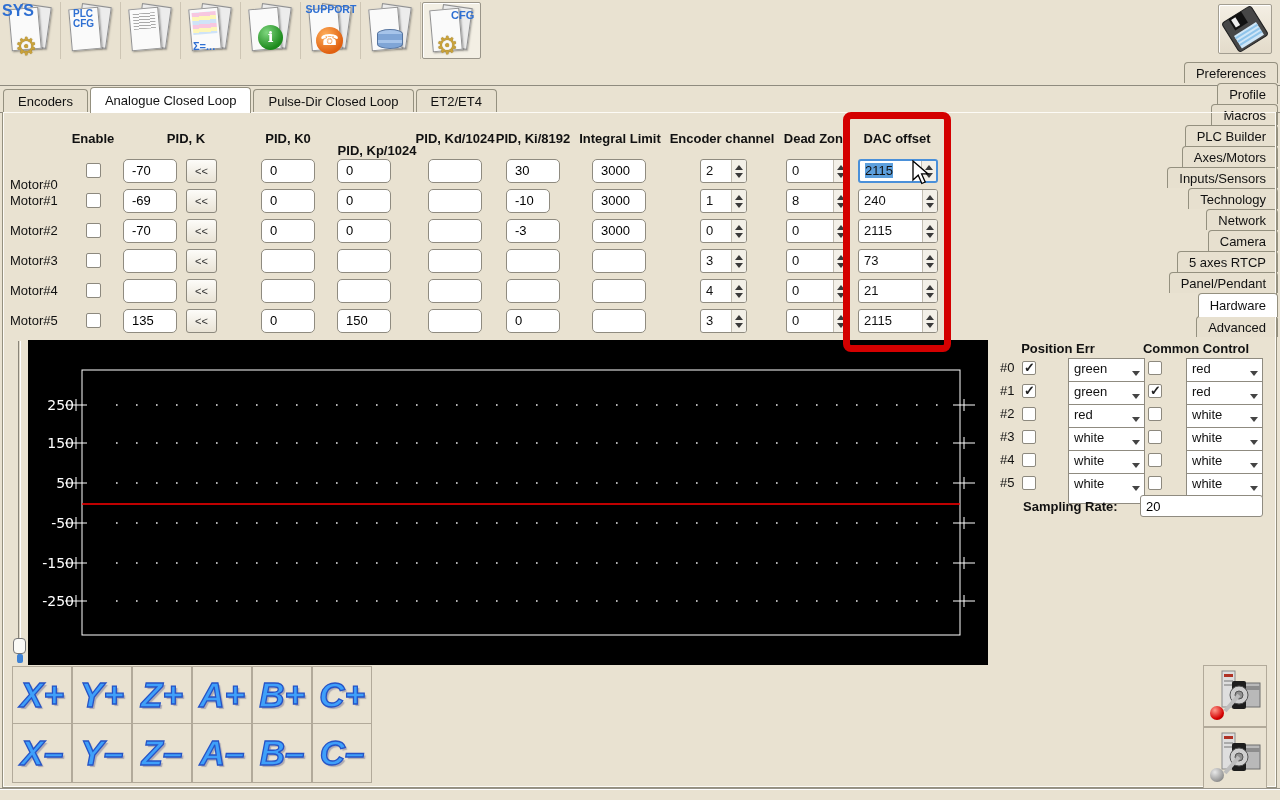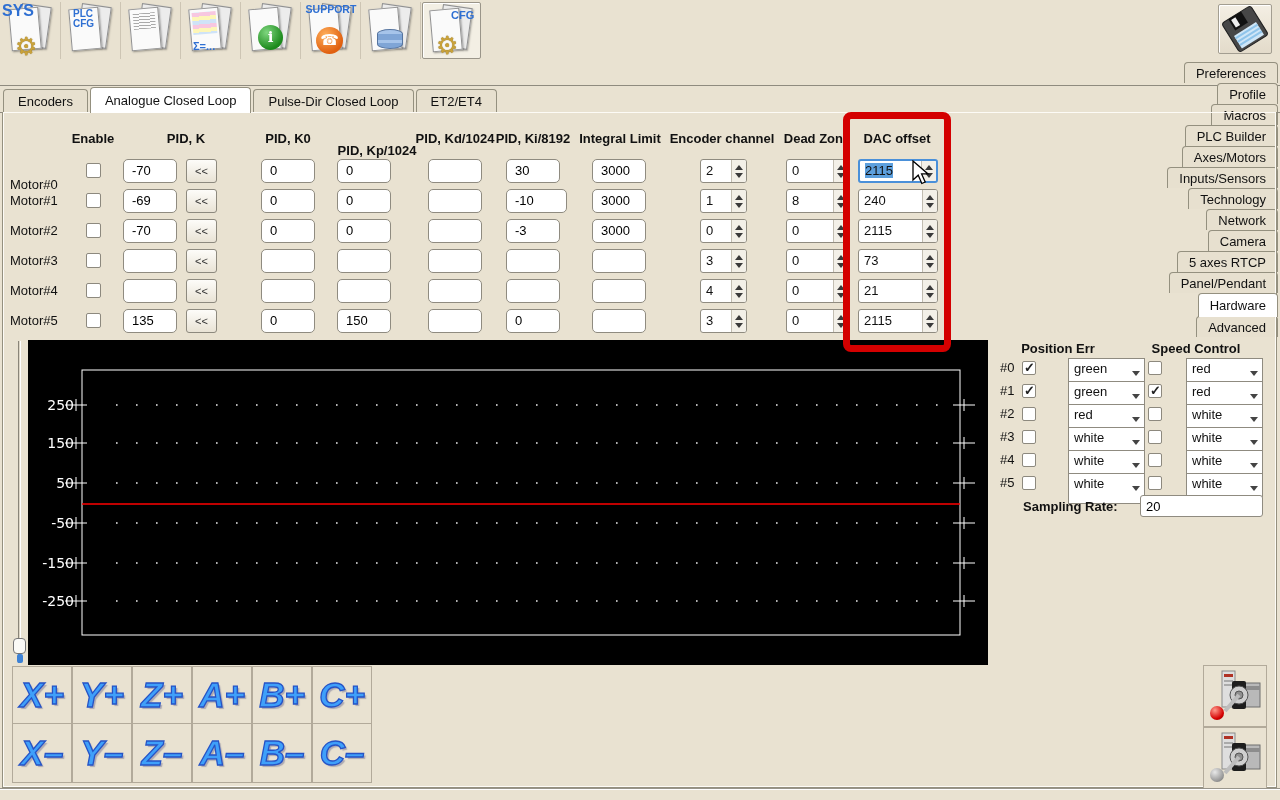--- a/index.html
+++ b/index.html
@@ -238,21 +238,21 @@
         <div class="tri-dn"></div>
       </div>
     </div>
     <div class="rowlabel" style="left: 10px; top: 193px;">Motor#1</div>
     <div class="cb" style="left: 86px; top: 193px;"></div>
     <div class="fld" style="left: 123px; top: 189px; width: 54px;">-69</div>
     <div class="xbtn" style="left: 186px; top: 189px;">&lt;&lt;</div>
     <div class="fld" style="left: 261px; top: 189px; width: 54px;">0</div>
     <div class="fld" style="left: 337px; top: 189px; width: 54px;">0</div>
     <div class="fld" style="left: 428px; top: 189px; width: 54px;"></div>
-    <div class="fld" style="left: 506px; top: 189px; width: 61px;">-10</div>
+    <div class="fld" style="left: 506px; top: 189px; width: 44px;">-10</div>
     <div class="fld" style="left: 592px; top: 189px; width: 54px;">3000</div>
     <div class="spin" style="left: 700px; top: 189px; width: 47px;">
       <div class="sval">1</div>
       <div class="sarrows">
         <div class="tri-up"></div>
         <div class="tri-dn"></div>
       </div>
     </div>
     <div class="spin" style="left: 786px; top: 189px; width: 63px;">
       <div class="sval">8</div>
@@ -680,21 +680,21 @@
       <rect x="828" y="260.2" width="1.6" height="1.6" fill="#ddd"></rect>
       <rect x="848" y="260.2" width="1.6" height="1.6" fill="#ddd"></rect>
       <rect x="868" y="260.2" width="1.6" height="1.6" fill="#ddd"></rect>
       <rect x="888" y="260.2" width="1.6" height="1.6" fill="#ddd"></rect>
       <rect x="908" y="260.2" width="1.6" height="1.6" fill="#ddd"></rect>
       <line x1="54" y1="164" x2="932" y2="164" stroke="#ff0000" stroke-width="1.4"></line>
     </svg>
 </div>
 
 <div class="scopehead" style="left:998px; top:341px;">Position Err</div>
-<div class="scopehead" style="left:1136px; top:341px;">Speed Control</div>
+<div class="scopehead" style="left:1136px; top:341px;">Common Control</div>
 <div id="scope-rows">
     <div class="rowlabel" style="left: 1000px; top: 360px;">#0</div>
     <div class="cb small checked" style="left: 1022px; top: 361px;"></div>
     <div class="dd" style="left: 1068px; top: 358px; width: 77px;">
       <div class="dval">green</div>
       <div class="darr">
         <i></i>
       </div>
     </div>
     <div class="cb small" style="left: 1148px; top: 361px;"></div>

